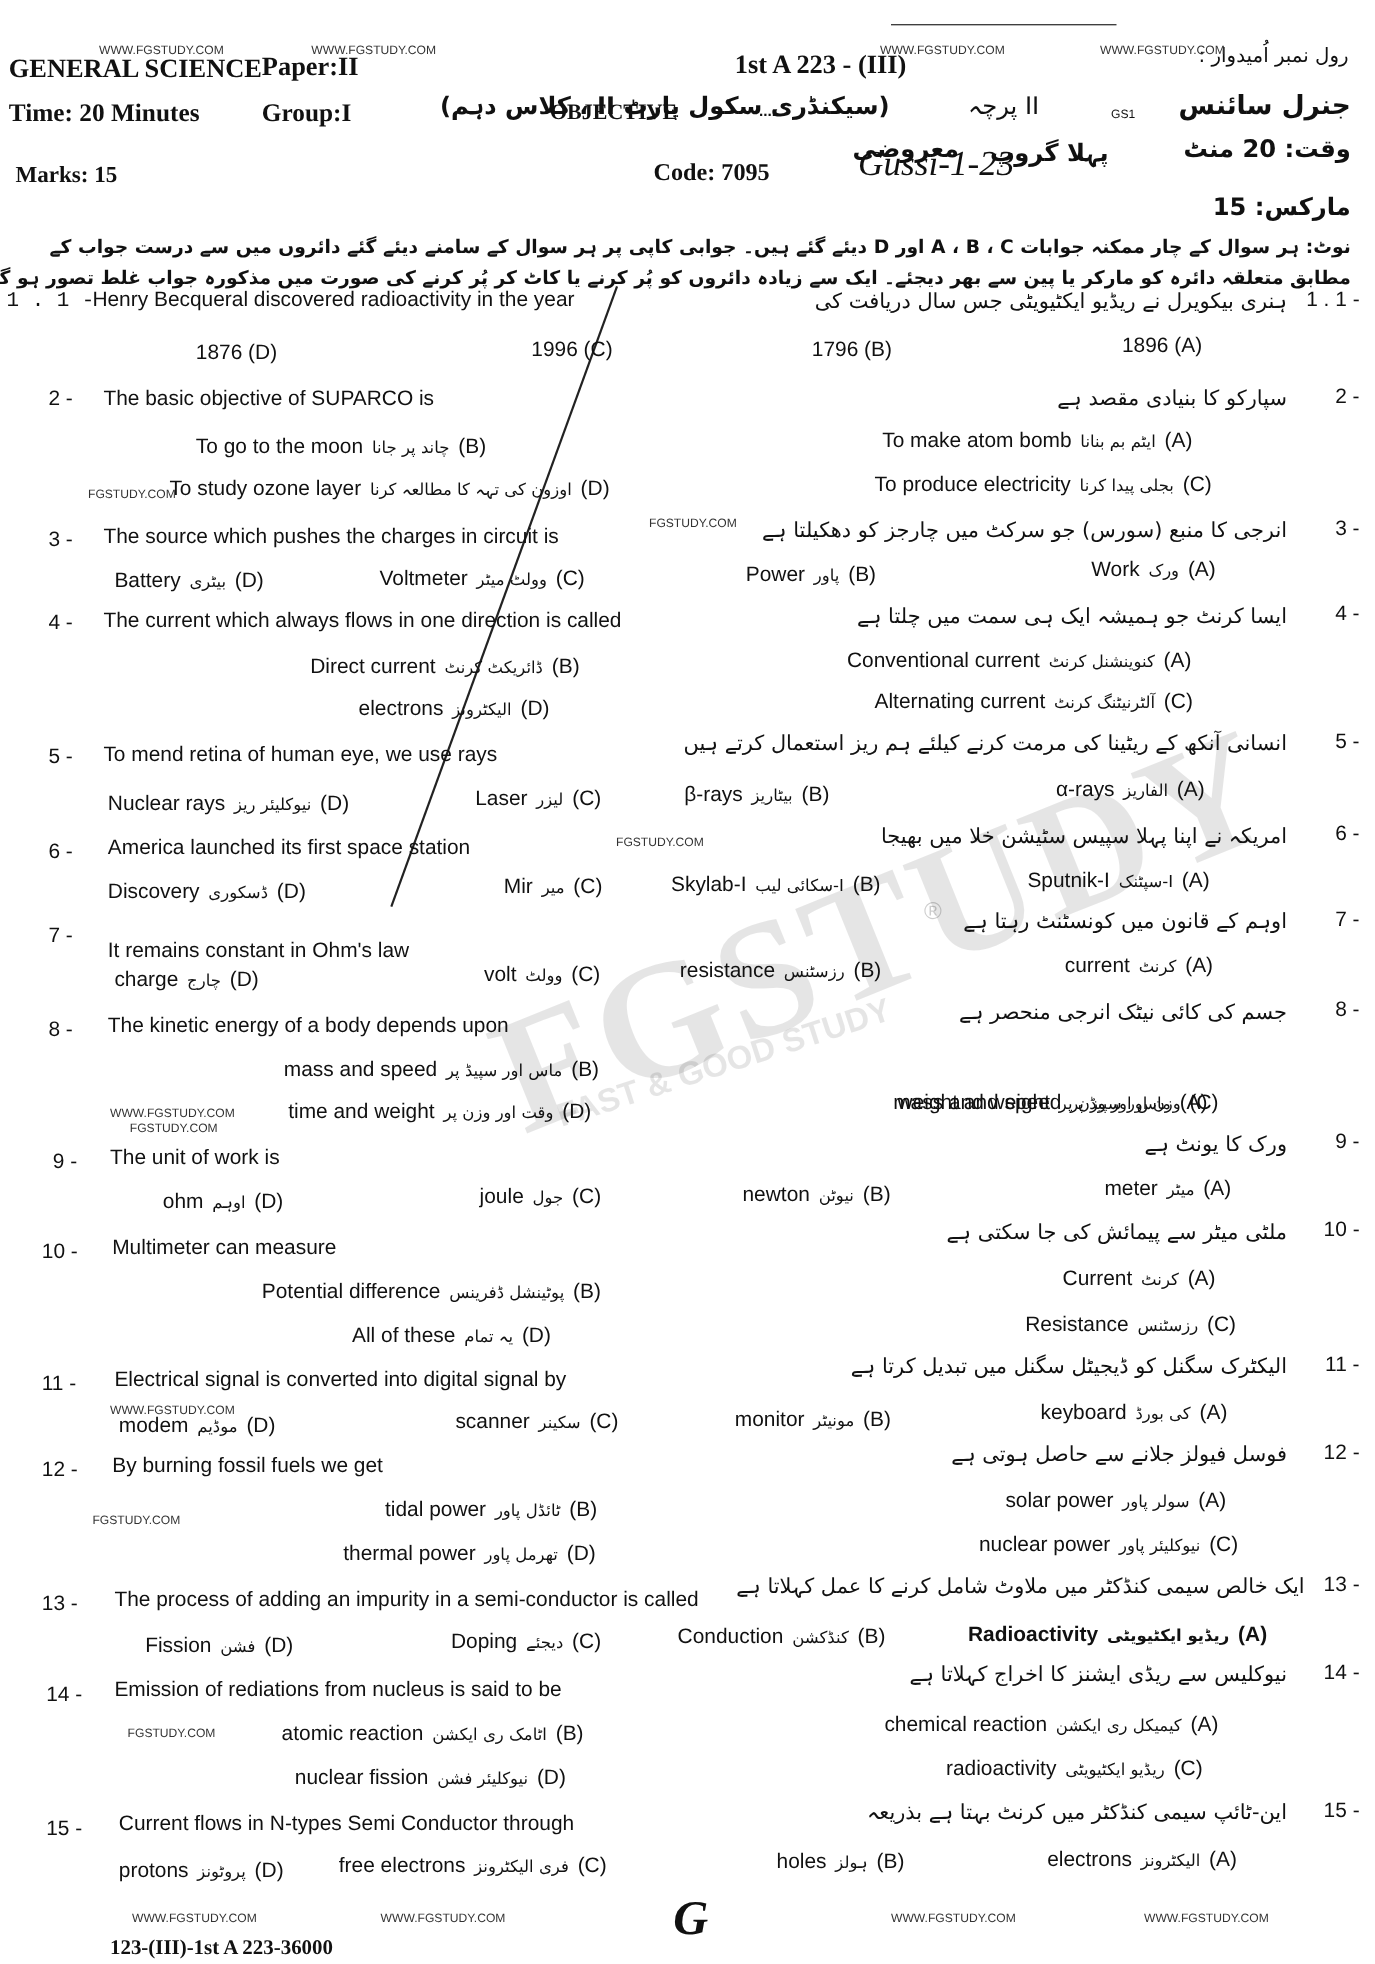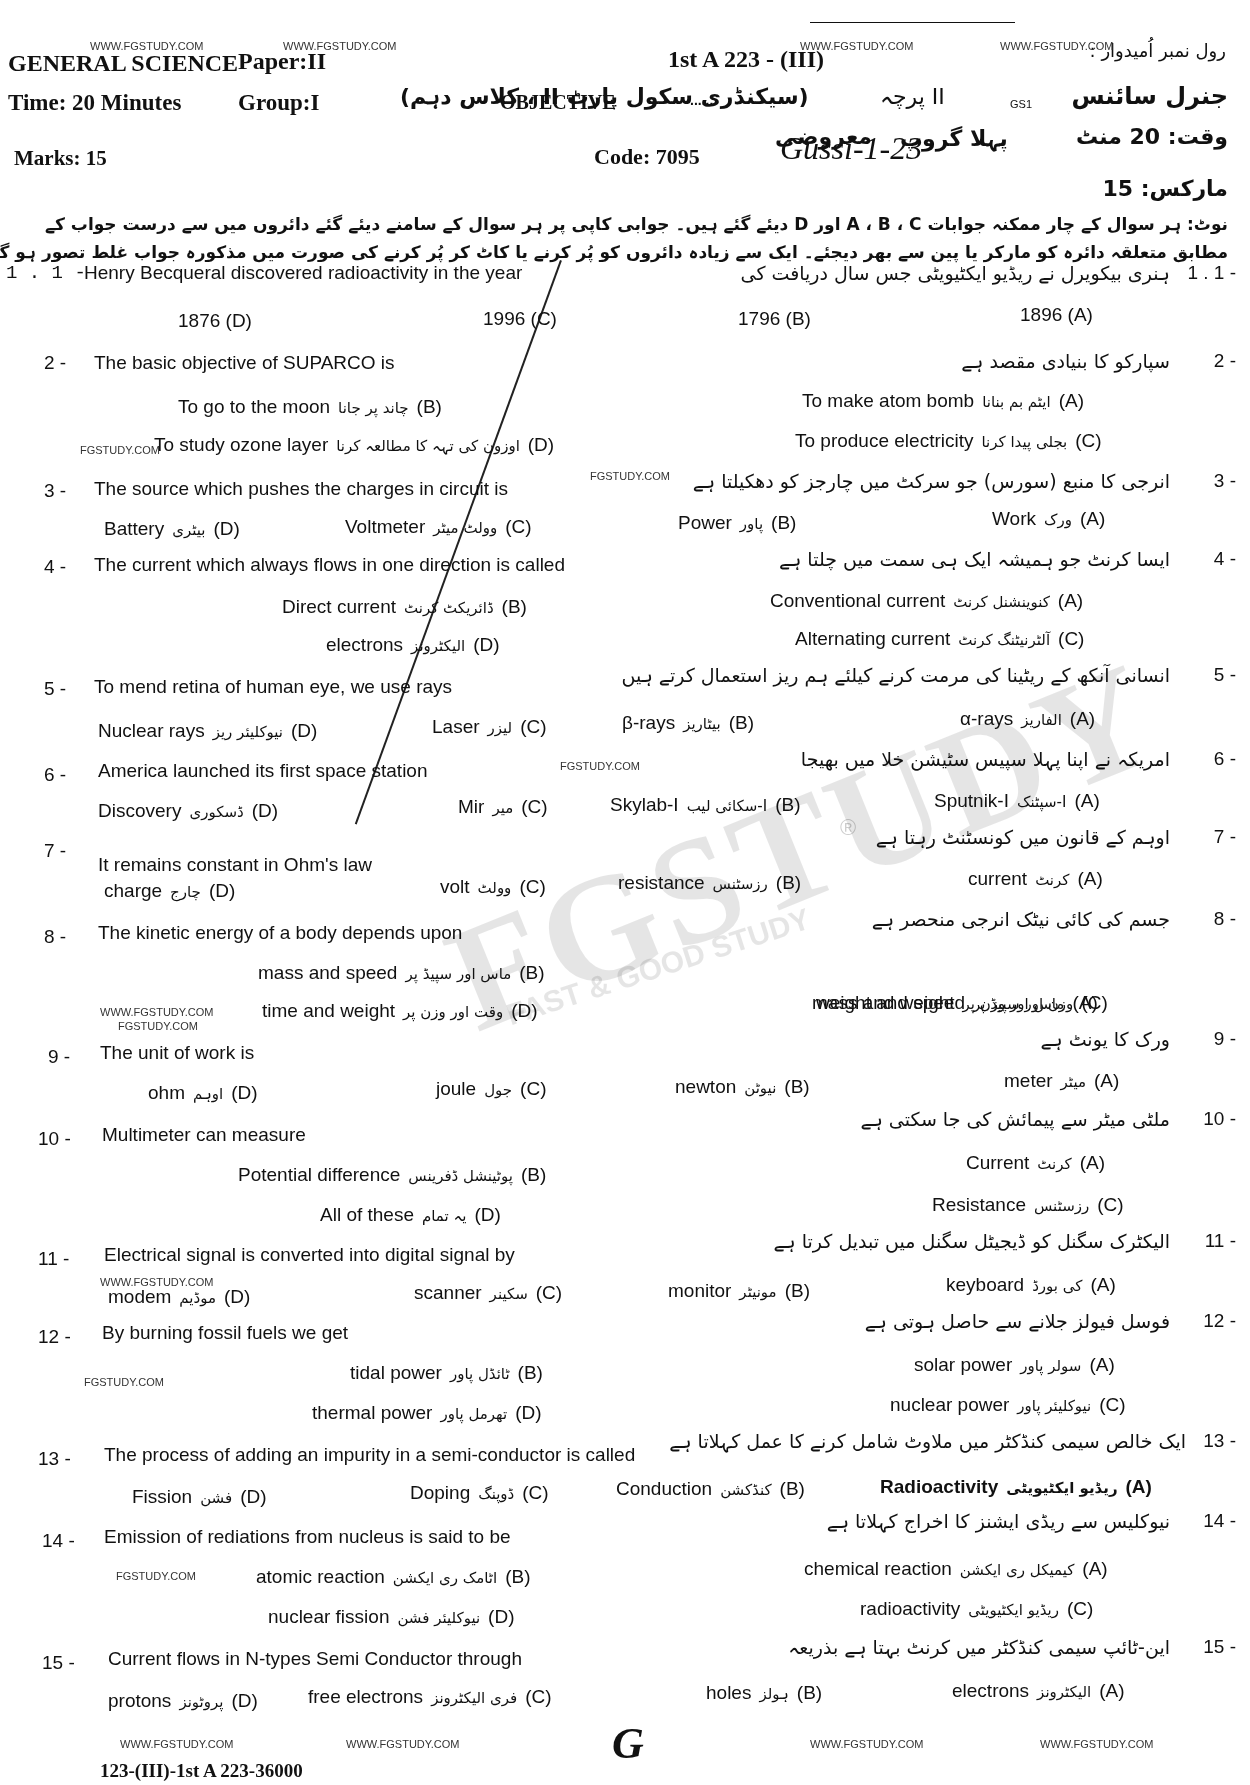--- a/index.html
+++ b/index.html
@@ -197,21 +197,21 @@
   <div class="opt" style="left:312px;top:1402px;"><span>thermal power</span><span class="u">تھرمل پاور</span><span>(D)</span></div>
   <div class="opt" style="left:890px;top:1394px;"><span>nuclear power</span><span class="u">نیوکلیئر پاور</span><span>(C)</span></div>
 </div>
 
 <div>
   <div class="qnum" style="left:38px;top:1448px;">13 -</div>
   <div class="q" style="left:104px;top:1444px;">The process of adding an impurity in a semi-conductor is called</div>
   <div class="urq" style="right:64px;top:1430px;margin-left:36px;">ایک خالص سیمی کنڈکٹر میں ملاوٹ شامل کرنے کا عمل کہلاتا ہے</div>
   <div class="qnum" style="right:14px;top:1430px;">13 -</div>
   <div class="opt" style="left:132px;top:1486px;"><span>Fission</span><span class="u">فشن</span><span>(D)</span></div>
-  <div class="opt" style="left:410px;top:1482px;"><span>Doping</span><span class="u">ڈوپنگ</span><span>(C)</span></div>
+  <div class="opt" style="left:410px;top:1482px;"><span>Doping</span><span class="u">دیجئے</span><span>(C)</span></div>
   <div class="opt" style="left:616px;top:1478px;"><span>Conduction</span><span class="u">کنڈکشن</span><span>(B)</span></div>
   <div class="opt" style="left:880px;top:1476px;font-weight:bold;"><span>Radioactivity</span><span class="u">ریڈیو ایکٹیویٹی</span><span>(A)</span></div>
 </div>
 
 <div>
   <div class="qnum" style="left:42px;top:1530px;">14 -</div>
   <div class="q" style="left:104px;top:1526px;">Emission of rediations from nucleus is said to be</div>
   <div class="urq" style="right:80px;top:1510px;">نیوکلیس سے ریڈی ایشنز کا اخراج کہلاتا ہے</div>
   <div class="qnum" style="right:14px;top:1510px;">14 -</div>
   <div class="wm" style="left:116px;top:1570px;">FGSTUDY.COM</div>

